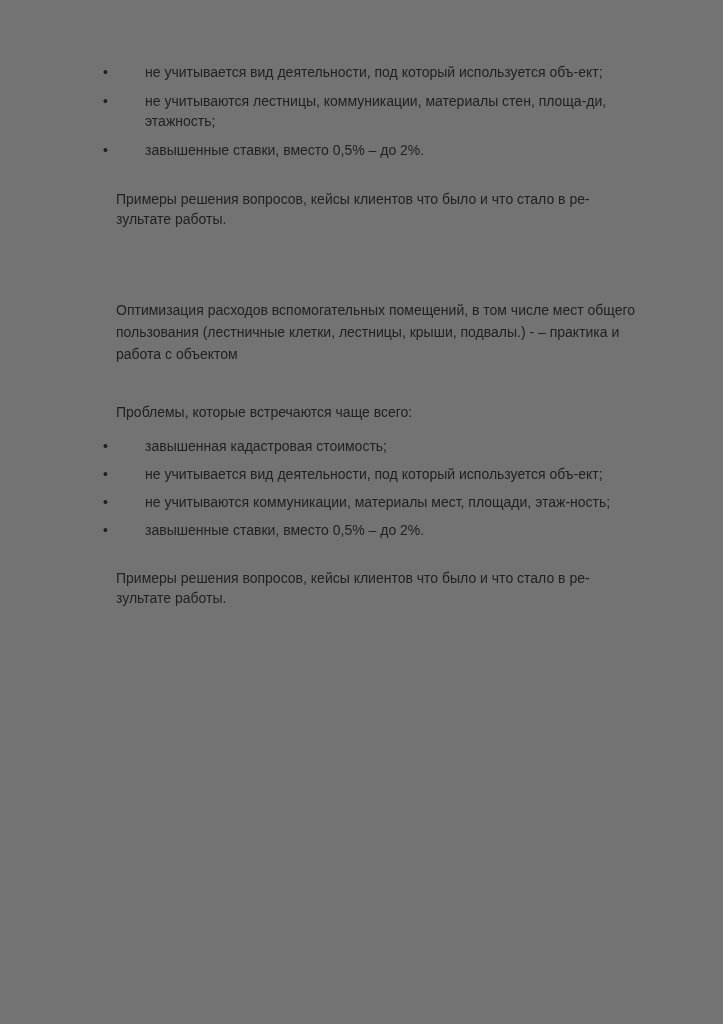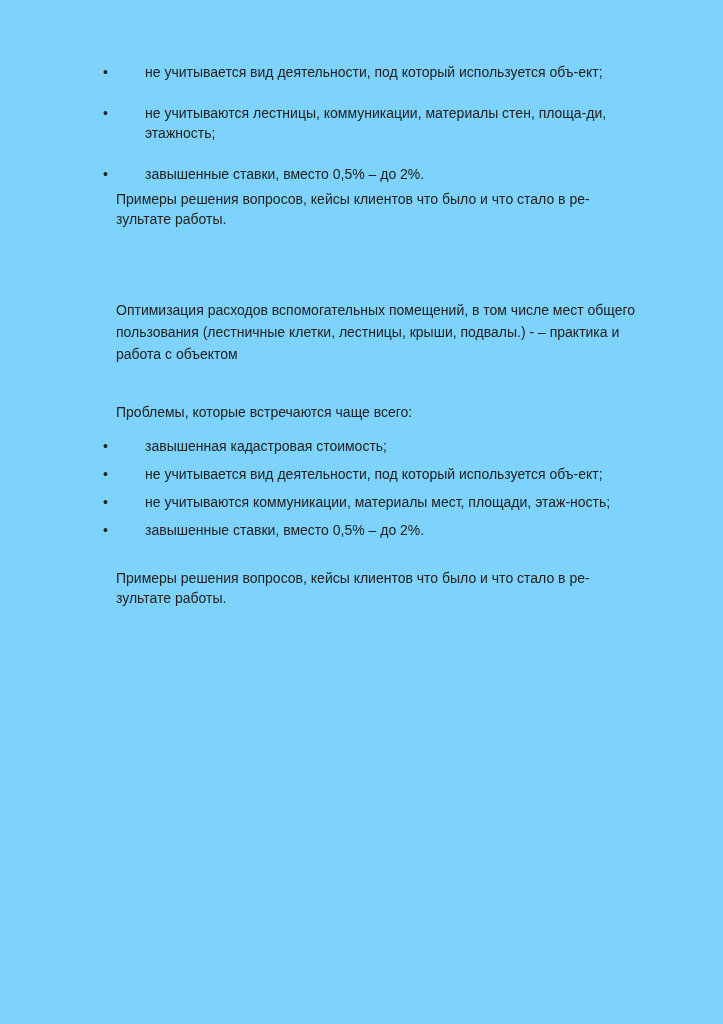--- a/index.html
+++ b/index.html
@@ -11,42 +11,42 @@
     height: 1024px;
     background: #ffffff;
     position: relative;
     overflow: hidden;
     font-family: "Liberation Sans", sans-serif;
     color: #212121;
   }
   .page {
     position: absolute;
     inset: 0;
-    background: #7dd3fc;
+    background: #737373;
   }
   .block {
     position: absolute;
     left: 100px;
     width: 525px;
     font-size: 14px;
     line-height: 20px;
     color: #212121;
   }
   p.block { margin: 16px; }
   ul.block {
     margin: 0;
     padding: 0;
     list-style: none;
   }
   ul.block li {
     position: relative;
     padding-left: 45px;
     line-height: 20px;
   }
-  ul.block li + li { margin-top: 21px; }
+  ul.block li + li { margin-top: 9px; }
   ul.bullets-bottom li + li { margin-top: 8px; }
   ul.block li::before {
     content: "\2022";
     position: absolute;
     left: 3px;
     top: 0;
     color: #212121;
   }
   .bullets-top   { top: 62px; }
   .para-examples-1 { top: 173px; }

